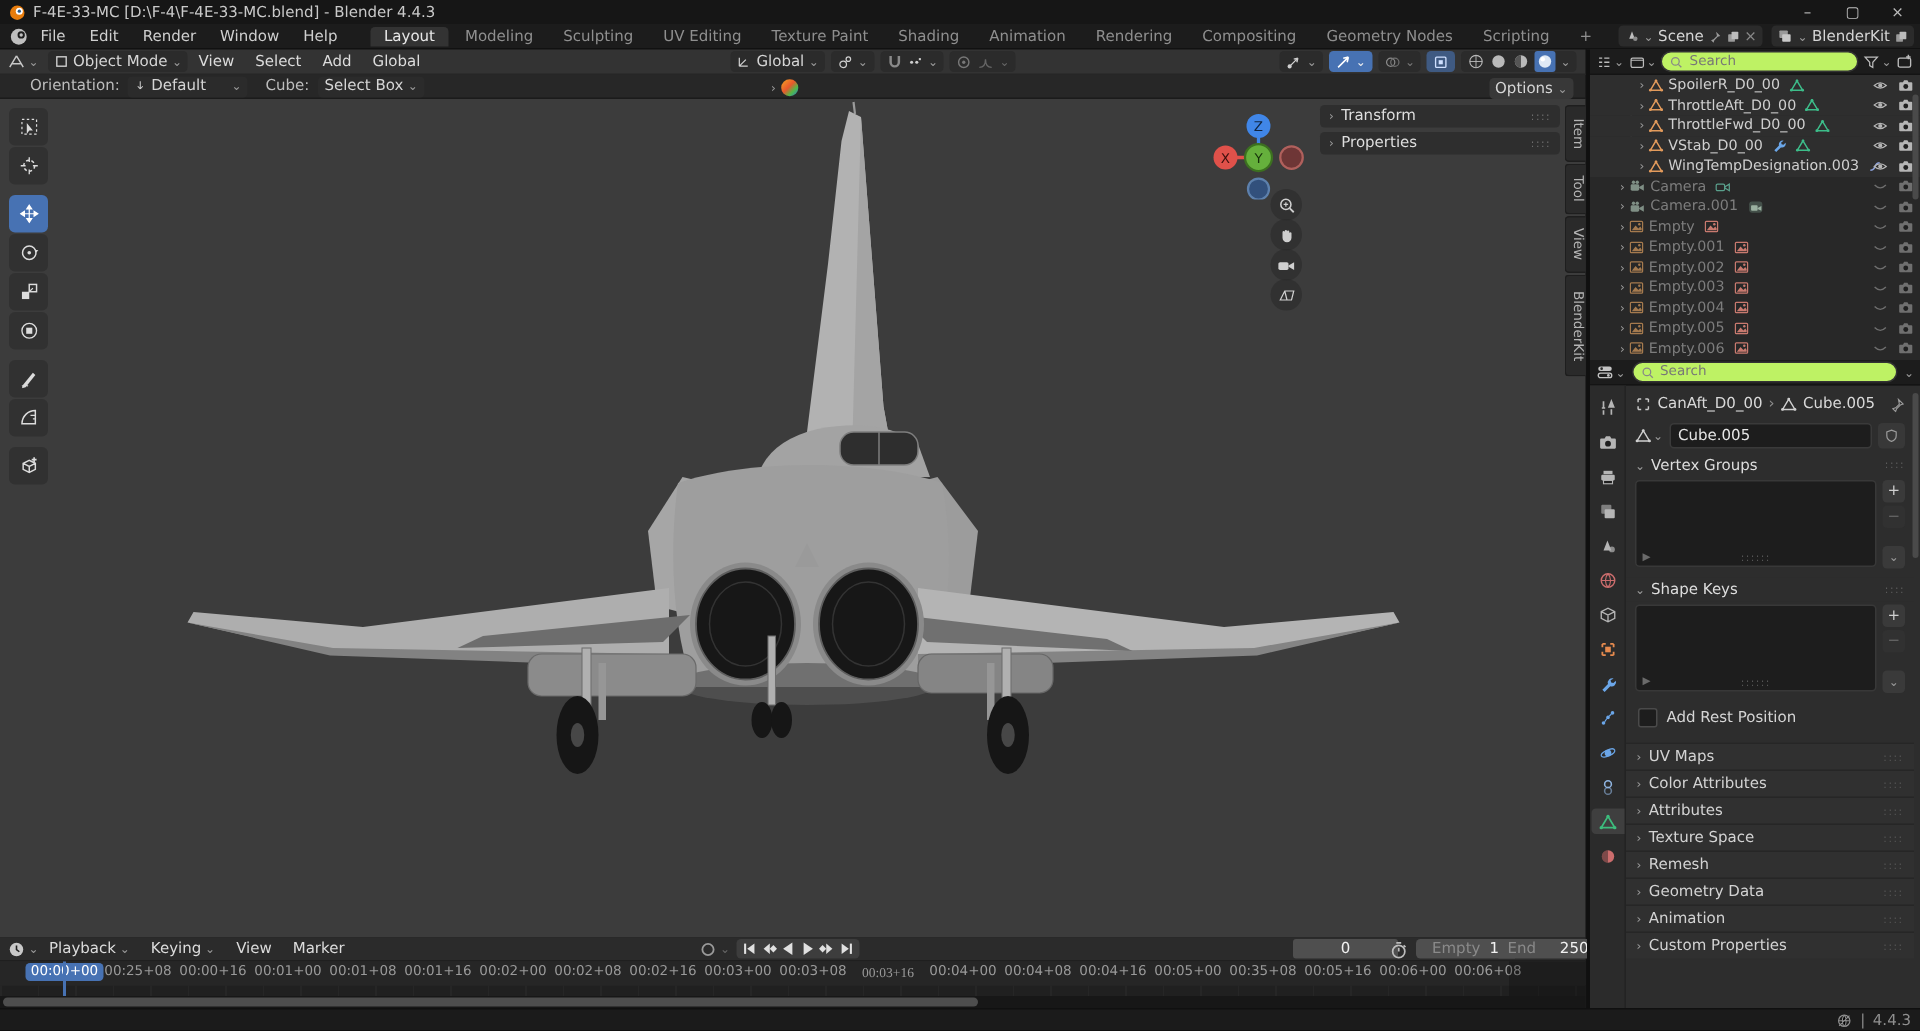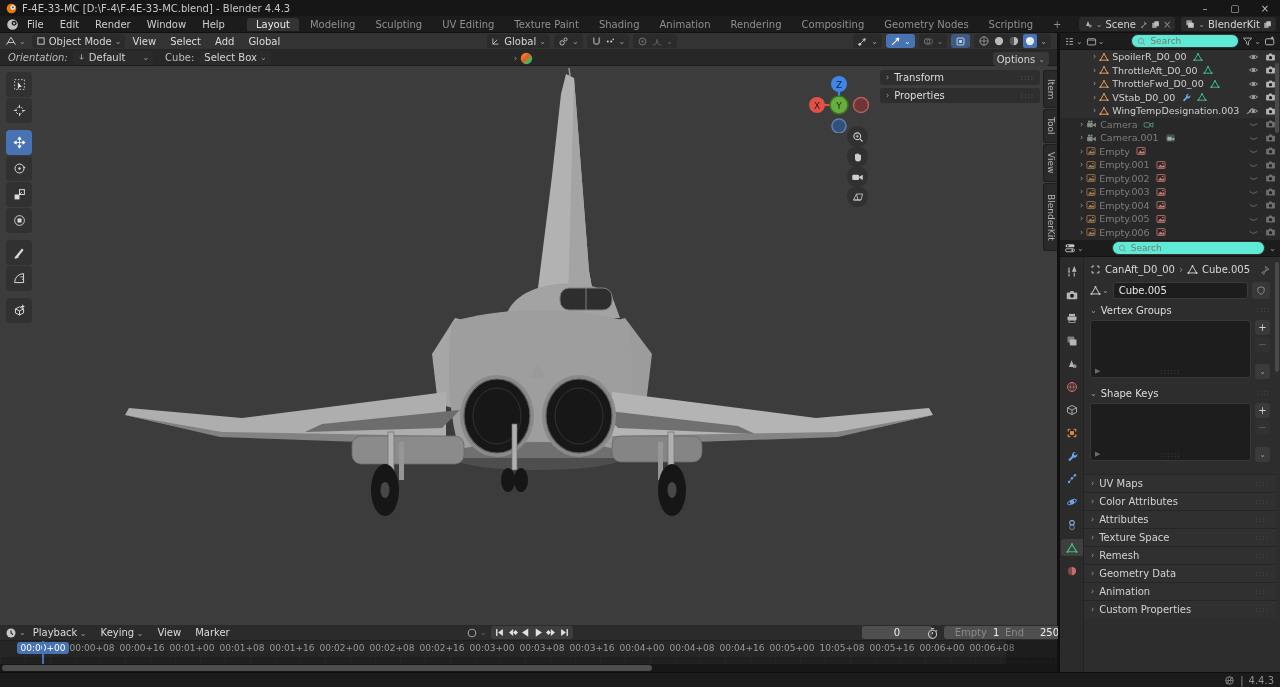--- a/index.html
+++ b/index.html
@@ -57,21 +57,21 @@
   .tick{position:absolute;top:2px;width:50px;text-align:center;color:#9a9a9a;font-size:9px;white-space:nowrap;}
   .tick.badge{background:#4772b3;color:#fff;border-radius:3px;top:1px;padding:1px 0;width:52px;}
   .playhead{position:absolute;left:42px;top:16px;width:2px;height:23px;background:#4772b3;}
   .tl-field{background:#4f4f4f;border-radius:2px;height:13px;display:flex;align-items:center;justify-content:center;color:#f0f0f0;padding:0 6px;gap:6px;}
   .transport{display:flex;background:#3d3d3d;border-radius:3px;height:13px;align-items:center;padding:0 2px;}
   .tbtn{width:13px;height:13px;display:flex;align-items:center;justify-content:center;color:#e0e0e0;}
 
   
   .right-col{left:1058px;top:33px;width:222px;height:639px;background:#282828;border-left:2px solid #101010;box-sizing:border-box;}
   .outliner-header{position:absolute;left:0;top:0;width:100%;height:17px;background:#1c1c1c;display:flex;align-items:center;padding:0 4px;box-sizing:border-box;gap:3px;border-bottom:1px solid #141414;}
-  .search{flex:1;background:#5eead4;border:1px solid #333;border-radius:8px;height:12px;display:flex;align-items:center;color:#777;padding:0 5px;gap:4px;font-size:9px;margin-left:24px;}
+  .search{flex:1;background:#bef264;border:1px solid #333;border-radius:8px;height:12px;display:flex;align-items:center;color:#777;padding:0 5px;gap:4px;font-size:9px;}
   .ol-rows{position:absolute;left:0;top:17px;width:100%;height:190px;overflow:hidden;background:#282828;}
   .ol-row{position:relative;height:13.5px;display:flex;align-items:center;font-size:9.5px;color:#cfcfcf;gap:3px;}
   .ol-row.hl{background:#2e2e2e;}
   .ol-row.dim{color:#7d7d7d;}
   .ol-right{position:absolute;right:4px;display:flex;gap:6px;align-items:center;}
   .guide{position:absolute;left:27px;top:0;width:1px;height:67px;background:#3d3d3d;}
 
   .props{position:absolute;left:0;top:207px;width:100%;height:432px;background:#2d2d2d;}
   .props-header{position:absolute;left:0;top:0;width:100%;height:17px;background:#1c1c1c;display:flex;align-items:center;gap:4px;padding:0 4px;box-sizing:border-box;border-bottom:1px solid #141414;}
   .props-tabs{position:absolute;left:0;top:17px;width:24px;height:415px;background:#2b2b2b;display:flex;flex-direction:column;align-items:center;padding-top:6px;gap:6px;border-right:1px solid #232323;box-sizing:border-box;}
@@ -295,21 +295,21 @@
                 <circle cx="8" cy="8" r="5.5" fill="#dfe9f5"></circle>
                 <circle cx="6" cy="6" r="2" fill="#fff"></circle>
               </svg>
             </span>
           <span class="chev">⌄</span>
         </div>
       </div>
     </div>
 
     <div class="tool-settings">
-      <span style="margin-left:8px;color:#bdbdbd;font-style:italic;">Orientation:</span>
+      <span style="margin-left:20px;color:#bdbdbd;">Orientation:</span>
       <div class="pill" style="margin-left:5px;">
         <svg width="9" height="9" viewBox="0 0 16 16">
             <path d="M8 2v9 M8 11l-3-3 M8 11l3-3" stroke="#cfcfcf" stroke-width="1.2" fill="none"></path>
           </svg>
         <span>Default</span>
         <span class="chev" style="margin-left:14px;">⌄</span>
       </div>
       <span style="margin-left:12px;color:#bdbdbd;">Cube:</span>
       <div class="pill" style="margin-left:6px;">
         <span>Select Box</span>
@@ -574,36 +574,36 @@
           <span class="dim">Empty</span>
           <span>1</span>
         </div>
         <div class="tl-field" style="position:absolute;left:999px;width:54px;border-radius:0 3px 3px 0;justify-content:space-between;">
           <span class="dim">End</span>
           <span>250</span>
         </div>
       </div>
       <div class="tl-ruler" id="tl-ruler">
           <div class="tick badge" style="left: 17px;">00:00+00</div>
-          <div class="tick" style="left: 67px;">00:00+08</div>
+          <div class="tick" style="left: 67px;">00:25+08</div>
           <div class="tick" style="left: 117px;">00:00+16</div>
           <div class="tick" style="left: 167px;">00:01+00</div>
           <div class="tick" style="left: 217px;">00:01+08</div>
           <div class="tick" style="left: 267px;">00:01+16</div>
           <div class="tick" style="left: 317px; text-align: center;">00:02+00</div>
           <div class="tick" style="left: 367px;">00:02+08</div>
           <div class="tick" style="left: 417px;">00:02+16</div>
           <div class="tick" style="left: 467px;">00:03+00</div>
           <div class="tick" style="left: 517px;">00:03+08</div>
-          <div class="tick" style="left: 567px;">00:03+16</div>
+          <div class="tick" style="left: 567px; font-family: Liberation Serif, serif;">00:03+16</div>
           <div class="tick" style="left: 617px;">00:04+00</div>
           <div class="tick" style="left: 667px;">00:04+08</div>
           <div class="tick" style="left: 717px;">00:04+16</div>
           <div class="tick" style="left: 767px;">00:05+00</div>
-          <div class="tick" style="left: 817px;">10:05+08</div>
+          <div class="tick" style="left: 817px;">00:35+08</div>
           <div class="tick" style="left: 867px;">00:05+16</div>
           <div class="tick" style="left: 917px;">00:06+00</div>
           <div class="tick" style="left: 967px;">00:06+08</div>
         </div>
       <div class="tl-track"></div>
       <div class="abs" style="left:1006px;top:16px;width:51px;height:23px;background:rgba(0,0,0,.22);"></div>
       <div class="playhead"></div>
       <div class="tl-scroll">
           <div class="handle"></div>
         </div>
@@ -1282,20 +1282,24 @@
             <span class="resize">::::::</span>
           </div>
           <div class="lb-btns">
             <div class="lb-btn">+</div>
             <div class="lb-btn disabled">−</div>
             <div style="height:8px;"></div>
             <div class="lb-btn">
                 <span class="chev">⌄</span>
               </div>
           </div>
+        </div>
+        <div class="checkbox-row">
+          <span class="cbox"></span>
+          <span>Add Rest Position</span>
         </div>
 
         <div id="props-collapsed" style="margin-top:6px;">
             <div class="collapsed-row">
               <span class="chev">›</span>
               <span>UV Maps</span>
               <span class="dots">::::</span>
             </div>
             <div class="collapsed-row">
               <span class="chev">›</span>

